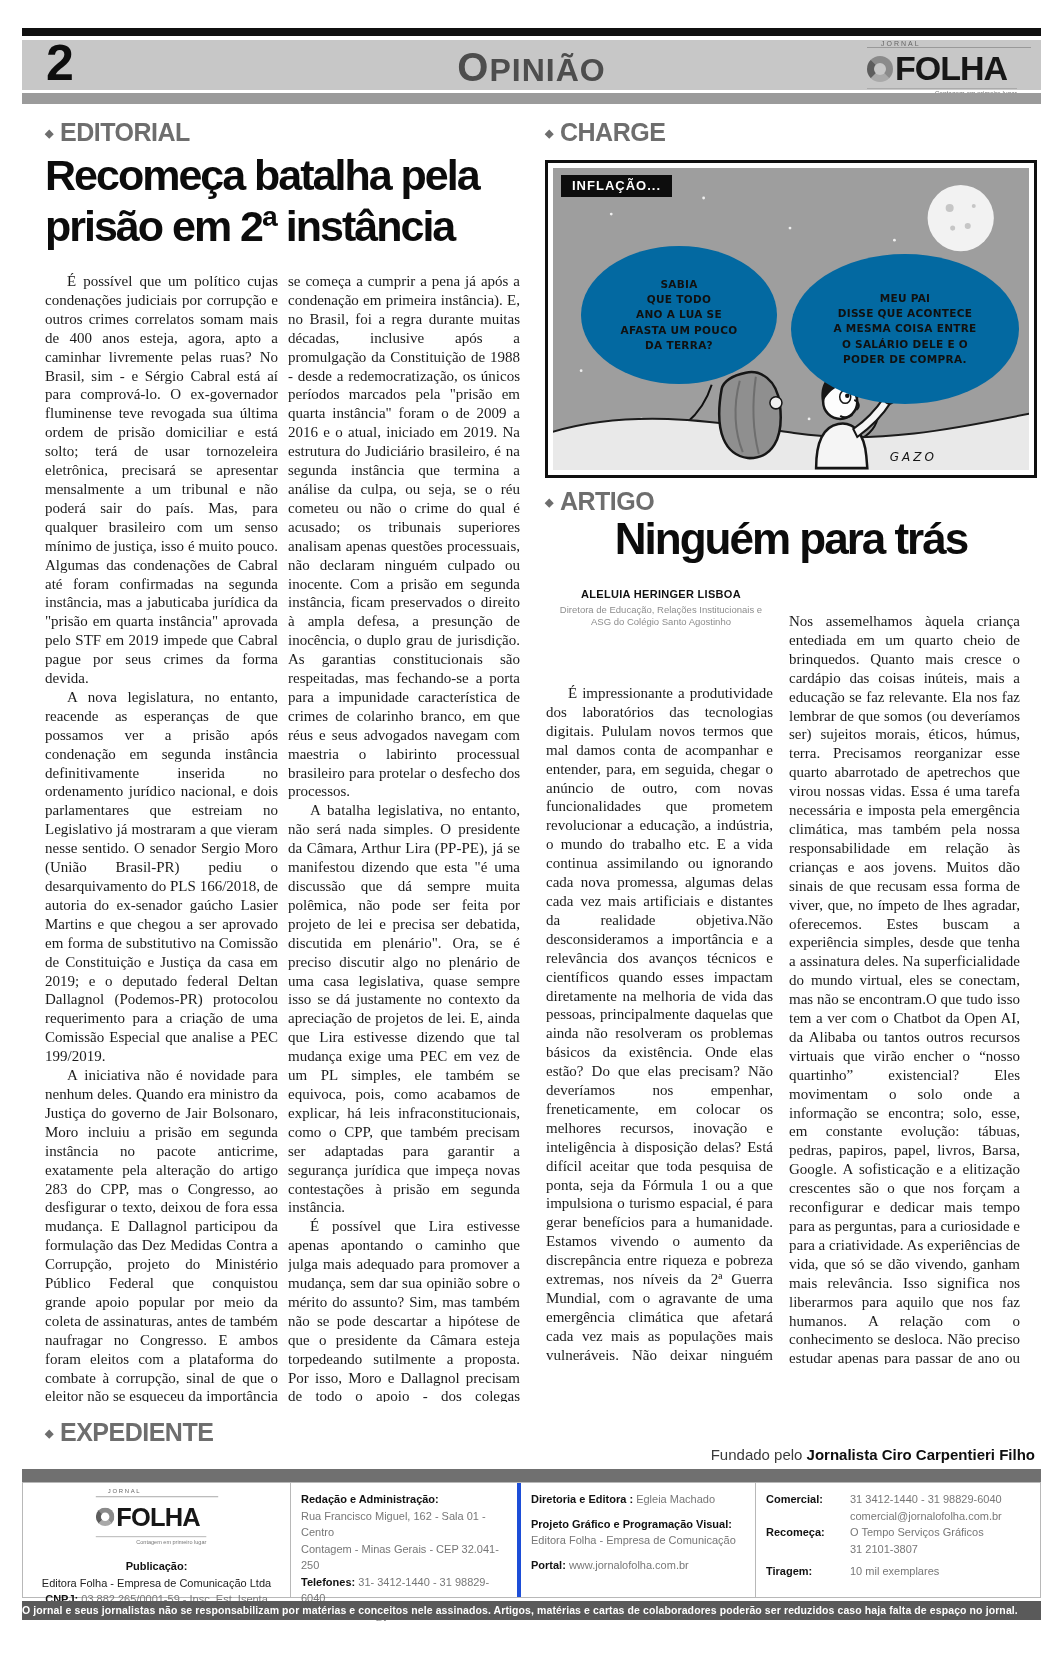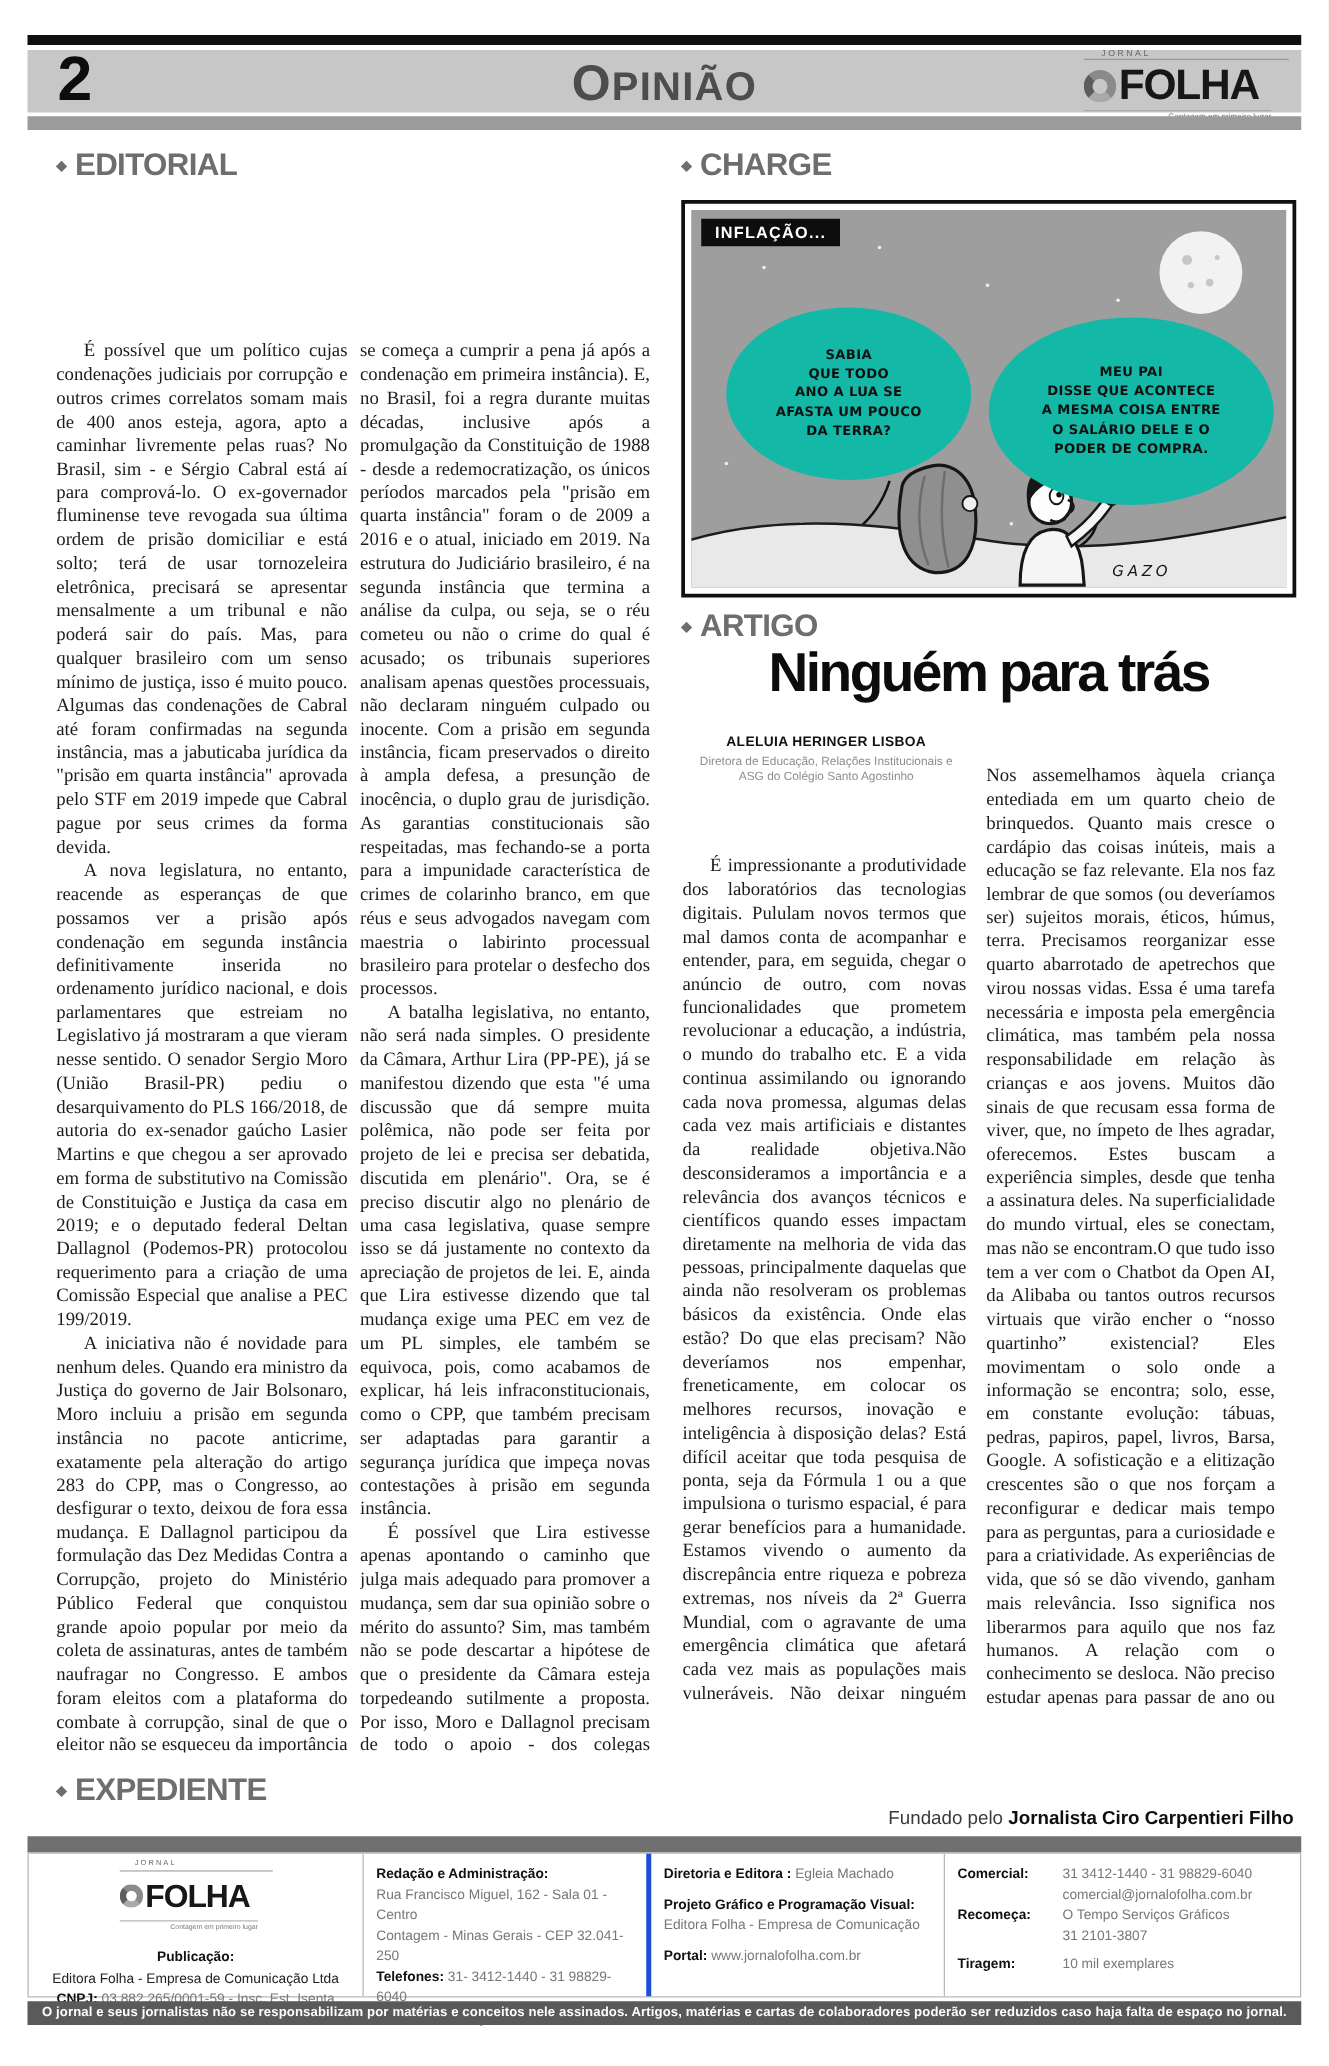--- a/index.html
+++ b/index.html
@@ -52,21 +52,21 @@
   .ed-col2{left:288px;top:272px;width:232px;height:1130px;}
 
   
   .ch-label{left:545px;top:118px;}
   .charge-box{left:545px;top:160px;width:492px;height:318px;border:3px solid #101010;
               background:#ffffff;box-sizing:border-box;padding:5px;}
   .panel{position:relative;width:100%;height:100%;background:#9e9e9e;overflow:hidden;}
   .panel-art{position:absolute;left:0;top:0;width:100%;height:100%;}
   .inflacao{position:absolute;left:8px;top:7px;background:#0d0d0d;color:#fff;font-weight:700;
             font-size:13px;letter-spacing:1px;padding:3px 11px 4px;}
-  .bubble{position:absolute;background:#14b8a6;border-radius:50%;display:flex;align-items:center;
+  .bubble{position:absolute;background:#0369a1;border-radius:50%;display:flex;align-items:center;
           justify-content:center;text-align:center;}
   .bubble-text{white-space:pre-line;font-family:"DejaVu Sans",sans-serif;font-weight:700;
                font-size:10.5px;line-height:1.45;color:#101010;letter-spacing:.3px;}
   .bubble-left{left:28px;top:78px;width:196px;height:138px;}
   .bubble-right{left:238px;top:86px;width:228px;height:150px;}
   .gazo{position:absolute;right:92px;bottom:6px;font-family:"DejaVu Sans",sans-serif;
         font-size:12px;letter-spacing:3px;color:#161616;font-style:italic;}
 
   
   .ar-label{left:545px;top:487px;}
@@ -85,21 +85,21 @@
   .ex-band{left:22px;top:1469px;width:1019px;height:13px;background:#707070;}
   .ex-table{left:22px;top:1482px;width:1019px;height:116px;border:1px solid #b8b8b8;
             box-sizing:border-box;display:flex;}
   .ex-cell{box-sizing:border-box;padding:8px 10px;font-size:11px;line-height:1.5;color:#777;}
   .ex-cell b{color:#111;font-weight:700;}
   .ex-c1{width:268px;border-right:1px solid #b8b8b8;text-align:center;padding-top:4px;}
   .ex-c2{width:230px;border-right:4px solid #1d4ed8;}
   .ex-c3{width:235px;border-right:1px solid #b8b8b8;}
   .ex-c4{flex:1;display:grid;grid-template-columns:72px 1fr;column-gap:12px;align-content:start;}
   .footer-bar{left:22px;top:1601px;width:1019px;height:19px;background:#5a5a5a;color:#ffffff;
-              font-weight:700;font-size:10.5px;text-align:center;line-height:19px;letter-spacing:.1px;}
+              font-weight:700;font-size:10.5px;text-align:left;line-height:19px;letter-spacing:.1px;}
 </style>
 </head>
 <body>
 
 <div id="page">
 
   <div class="abs topbar"></div>
   <div class="abs masthead">
     <div class="abs pagenum">2</div>
     <div class="abs opiniao">OPINIÃO</div>
@@ -108,20 +108,24 @@
       <div class="logo-main">
         <span class="logo-ring"></span>
         <span class="logo-name">FOLHA</span>
       </div>
       <div class="logo-tagline">Contagem em primeiro lugar</div>
     </div>
   </div>
   <div class="abs subband"></div>
 
   <div class="abs section-label ed-label"><span class="bullet">◆</span><span>EDITORIAL</span></div>
+  <div class="abs ed-headline">
+    <div>Recomeça batalha pela</div>
+    <div>prisão em 2ª instância</div>
+  </div>
   <div class="abs body-col ed-col1">
     <p>É possível que um político cujas condenações judiciais por corrupção e outros crimes correlatos somam mais de 400 anos esteja, agora, apto a caminhar livremente pelas ruas? No Brasil, sim - e Sérgio Cabral está aí para comprová-lo. O ex-governador fluminense teve revogada sua última ordem de prisão domiciliar e está solto; terá de usar tornozeleira eletrônica, precisará se apresentar mensalmente a um tribunal e não poderá sair do país. Mas, para qualquer brasileiro com um senso mínimo de justiça, isso é muito pouco. Algumas das condenações de Cabral até foram confirmadas na segunda instância, mas a jabuticaba jurídica da "prisão em quarta instância" aprovada pelo STF em 2019 impede que Cabral pague por seus crimes da forma devida.</p>
     <p>A nova legislatura, no entanto, reacende as esperanças de que possamos ver a prisão após condenação em segunda instância definitivamente inserida no ordenamento jurídico nacional, e dois parlamentares que estreiam no Legislativo já mostraram a que vieram nesse sentido. O senador Sergio Moro (União Brasil-PR) pediu o desarquivamento do PLS 166/2018, de autoria do ex-senador gaúcho Lasier Martins e que chegou a ser aprovado em forma de substitutivo na Comissão de Constituição e Justiça da casa em 2019; e o deputado federal Deltan Dallagnol (Podemos-PR) protocolou requerimento para a criação de uma Comissão Especial que analise a PEC 199/2019.</p>
     <p>A iniciativa não é novidade para nenhum deles. Quando era ministro da Justiça do governo de Jair Bolsonaro, Moro incluiu a prisão em segunda instância no pacote anticrime, exatamente pela alteração do artigo 283 do CPP, mas o Congresso, ao desfigurar o texto, deixou de fora essa mudança. E Dallagnol participou da formulação das Dez Medidas Contra a Corrupção, projeto do Ministério Público Federal que conquistou grande apoio popular por meio da coleta de assinaturas, antes de também naufragar no Congresso. E ambos foram eleitos com a plataforma do combate à corrupção, sinal de que o eleitor não se esqueceu da importância do assunto para a construção de uma sociedade mais justa.</p>
 
   </div>
   <div class="abs body-col ed-col2">
     <p class="cont">se começa a cumprir a pena já após a condenação em primeira instância). E, no Brasil, foi a regra durante muitas décadas, inclusive após a promulgação da Constituição de 1988 - desde a redemocratização, os únicos períodos marcados pela "prisão em quarta instância" foram o de 2009 a 2016 e o atual, iniciado em 2019. Na estrutura do Judiciário brasileiro, é na segunda instância que termina a análise da culpa, ou seja, se o réu cometeu ou não o crime do qual é acusado; os tribunais superiores analisam apenas questões processuais, não declaram ninguém culpado ou inocente. Com a prisão em segunda instância, ficam preservados o direito à ampla defesa, a presunção de inocência, o duplo grau de jurisdição. As garantias constitucionais são respeitadas, mas fechando-se a porta para a impunidade característica de crimes de colarinho branco, em que réus e seus advogados navegam com maestria o labirinto processual brasileiro para protelar o desfecho dos processos.</p>
     <p>A batalha legislativa, no entanto, não será nada simples. O presidente da Câmara, Arthur Lira (PP-PE), já se manifestou dizendo que esta "é uma discussão que dá sempre muita polêmica, não pode ser feita por projeto de lei e precisa ser debatida, discutida em plenário". Ora, se é preciso discutir algo no plenário de uma casa legislativa, quase sempre isso se dá justamente no contexto da apreciação de projetos de lei. E, ainda que Lira estivesse dizendo que tal mudança exige uma PEC em vez de um PL simples, ele também se equivoca, pois, como acabamos de explicar, há leis infraconstitucionais, como o CPP, que também precisam ser adaptadas para garantir a segurança jurídica que impeça novas contestações à prisão em segunda instância.</p>
     <p>É possível que Lira estivesse apenas apontando o caminho que julga mais adequado para promover a mudança, sem dar sua opinião sobre o mérito do assunto? Sim, mas também não se pode descartar a hipótese de que o presidente da Câmara esteja torpedeando sutilmente a proposta. Por isso, Moro e Dallagnol precisam de todo o apoio - dos colegas parlamentares, da opinião pública e dos eleitores, que precisam se mobilizar em torno do combate à corrupção e deixar claro que esperam de seus representantes um compromisso com a prisão em segunda instância.</p>

